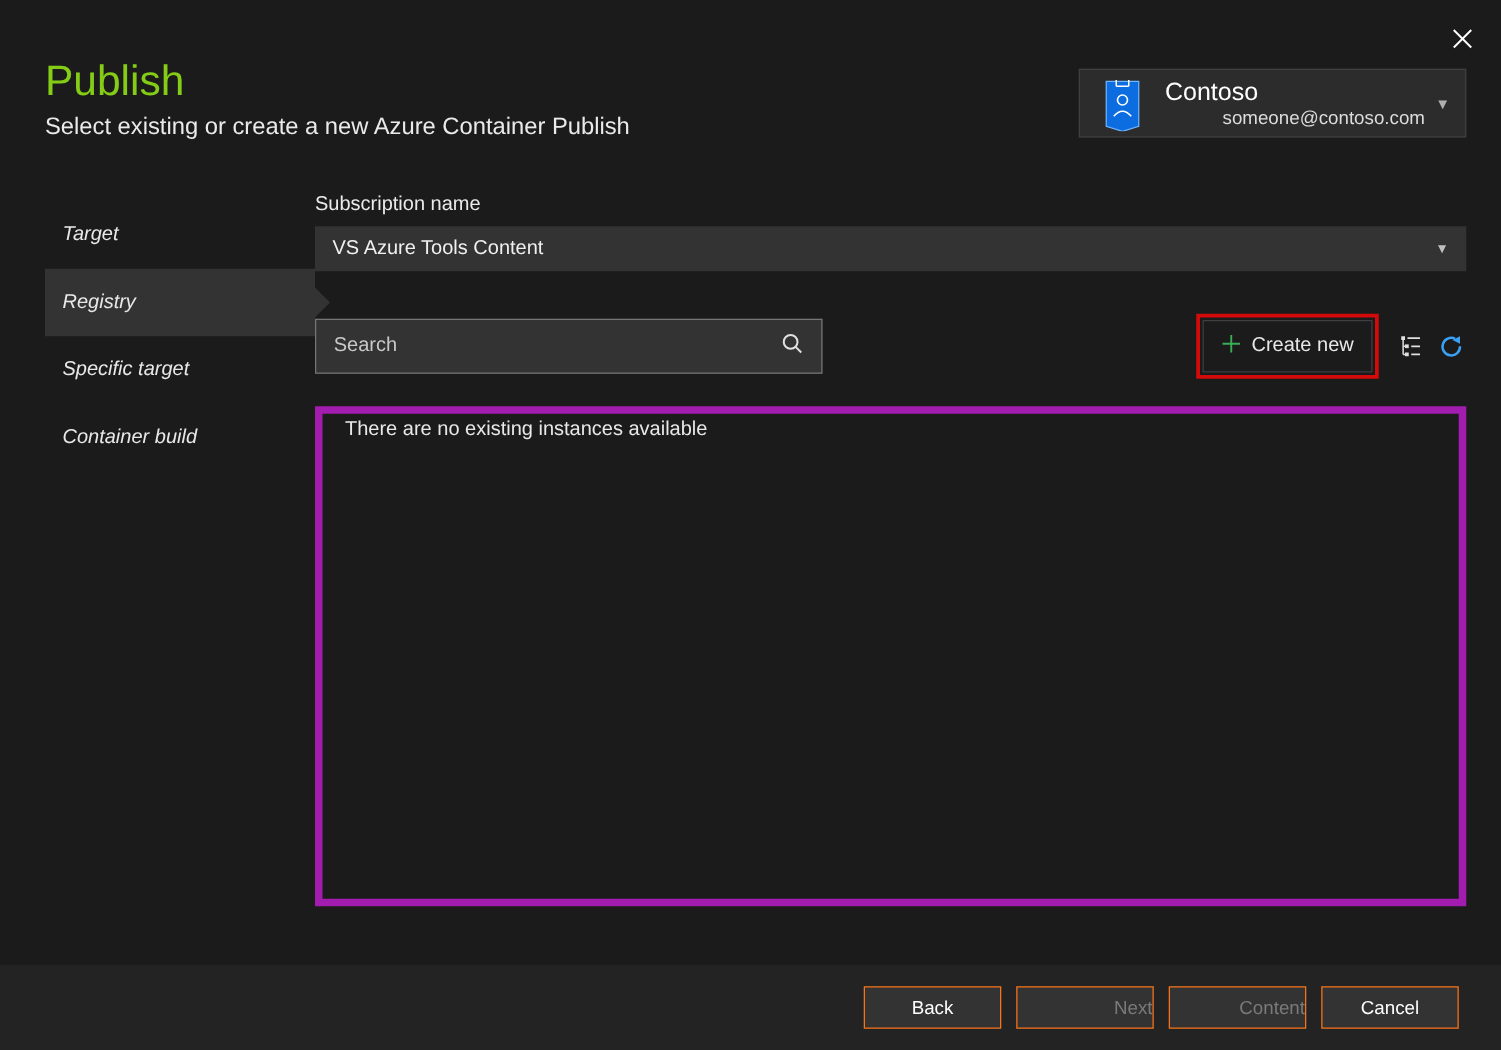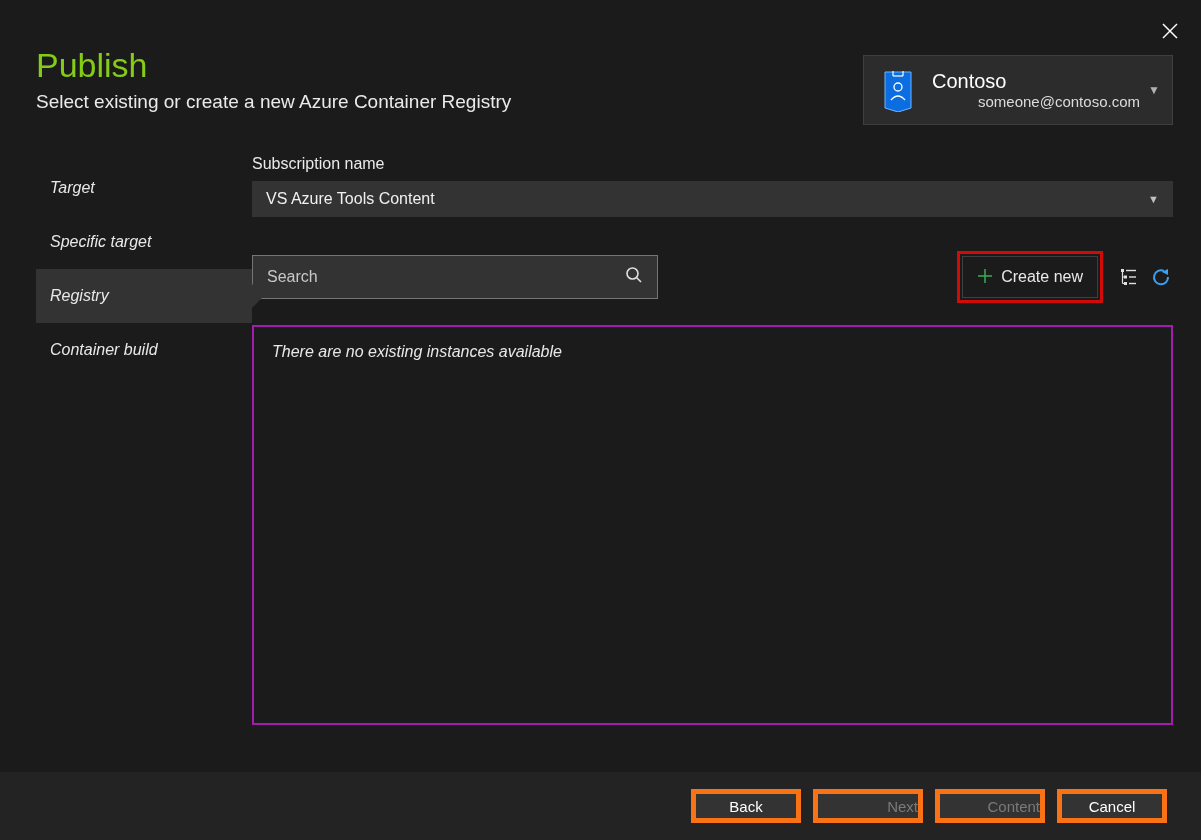--- a/index.html
+++ b/index.html
@@ -38,21 +38,21 @@
   .header .subtitle {
     font-size: 19px;
     font-weight: 300;
     color: #eaeaea;
   }
   .account-box {
     position: absolute;
     top: 55px;
     right: 28px;
     width: 310px;
-    height: 70px;
+    height: 55px;
     border: 1px solid #3f3f41;
     background: #2c2c2d;
     display: flex;
     align-items: center;
     padding: 0 12px;
     cursor: pointer;
   }
   .account-box .avatar {
     width: 44px;
     height: 44px;
@@ -178,25 +178,24 @@
     width: 24px;
     height: 24px;
     margin-left: 8px;
     display: flex;
     align-items: center;
     justify-content: center;
     cursor: pointer;
   }
 
   .list-panel {
-    border: 2px solid #a21caf;
+    border: 6px solid #a21caf;
     width: 100%;
     height: 400px;
-    padding: 16px 18px;
-    font-style: italic;
+    padding: 4px 18px;
   }
   .list-panel .empty-msg {
     font-size: 16px;
     color: #e8e8e8;
     margin-bottom: 12px;
   }
   .list-panel .link {
     font-size: 16px;
     color: #3aa0f3;
     cursor: pointer;
@@ -211,21 +210,21 @@
     background: #232324;
     display: flex;
     align-items: center;
     justify-content: flex-end;
     padding-right: 34px;
     gap: 12px;
   }
   .footer .btn {
     width: 110px;
     height: 34px;
-    border: 5px solid #f97316;
+    border: 1px solid #f97316;
     display: flex;
     align-items: center;
     justify-content: center;
     font-size: 15px;
     color: #fff;
     cursor: pointer;
     background: #333334;
   }
   .footer .btn.disabled {
     color: #7a7a7a;
@@ -238,21 +237,21 @@
 
 <div class="close-x">
   <svg width="16" height="16" viewBox="0 0 16 16">
       <line x1="1" y1="1" x2="15" y2="15" stroke="#fff" stroke-width="1.5"></line>
       <line x1="15" y1="1" x2="1" y2="15" stroke="#fff" stroke-width="1.5"></line>
     </svg>
 </div>
 
 <div class="header">
   <h1>Publish</h1>
-  <div class="subtitle">Select existing or create a new Azure Container Registry</div>
+  <div class="subtitle">Select existing or create a new Azure Container Publish</div>
 </div>
 
 <div class="account-box">
   <div class="avatar">
     <svg width="38" height="44" viewBox="0 0 38 44">
       <path d="M6 4 L32 4 L32 40 L19 44 L6 40 Z" fill="#0b6de0" stroke="#6db6ff" stroke-width="1"></path>
       <line x1="14" y1="3" x2="14" y2="8" stroke="#fff" stroke-width="1.2"></line>
       <line x1="24" y1="3" x2="24" y2="8" stroke="#fff" stroke-width="1.2"></line>
       <line x1="14" y1="8" x2="24" y2="8" stroke="#fff" stroke-width="1.2"></line>
       <circle cx="19" cy="19" r="4" fill="none" stroke="#fff" stroke-width="1.3"></circle>
@@ -262,22 +261,22 @@
   <div class="acct-text">
     <div class="acct-name">Contoso</div>
     <div class="acct-email">someone@contoso.com</div>
   </div>
   <div class="caret">▼</div>
 </div>
 
 <div class="content">
   <div class="sidebar">
     <div class="step"><span>Target</span></div>
+    <div class="step active"><span>Registry</span></div>
     <div class="step"><span>Specific target</span></div>
-    <div class="step active"><span>Registry</span></div>
     <div class="step"><span>Container build</span></div>
   </div>
 
   <div class="main">
     <div class="field-label">Subscription name</div>
     <div class="dropdown">
       <span>VS Azure Tools Content</span>
       <span class="caret">▼</span>
     </div>
 

